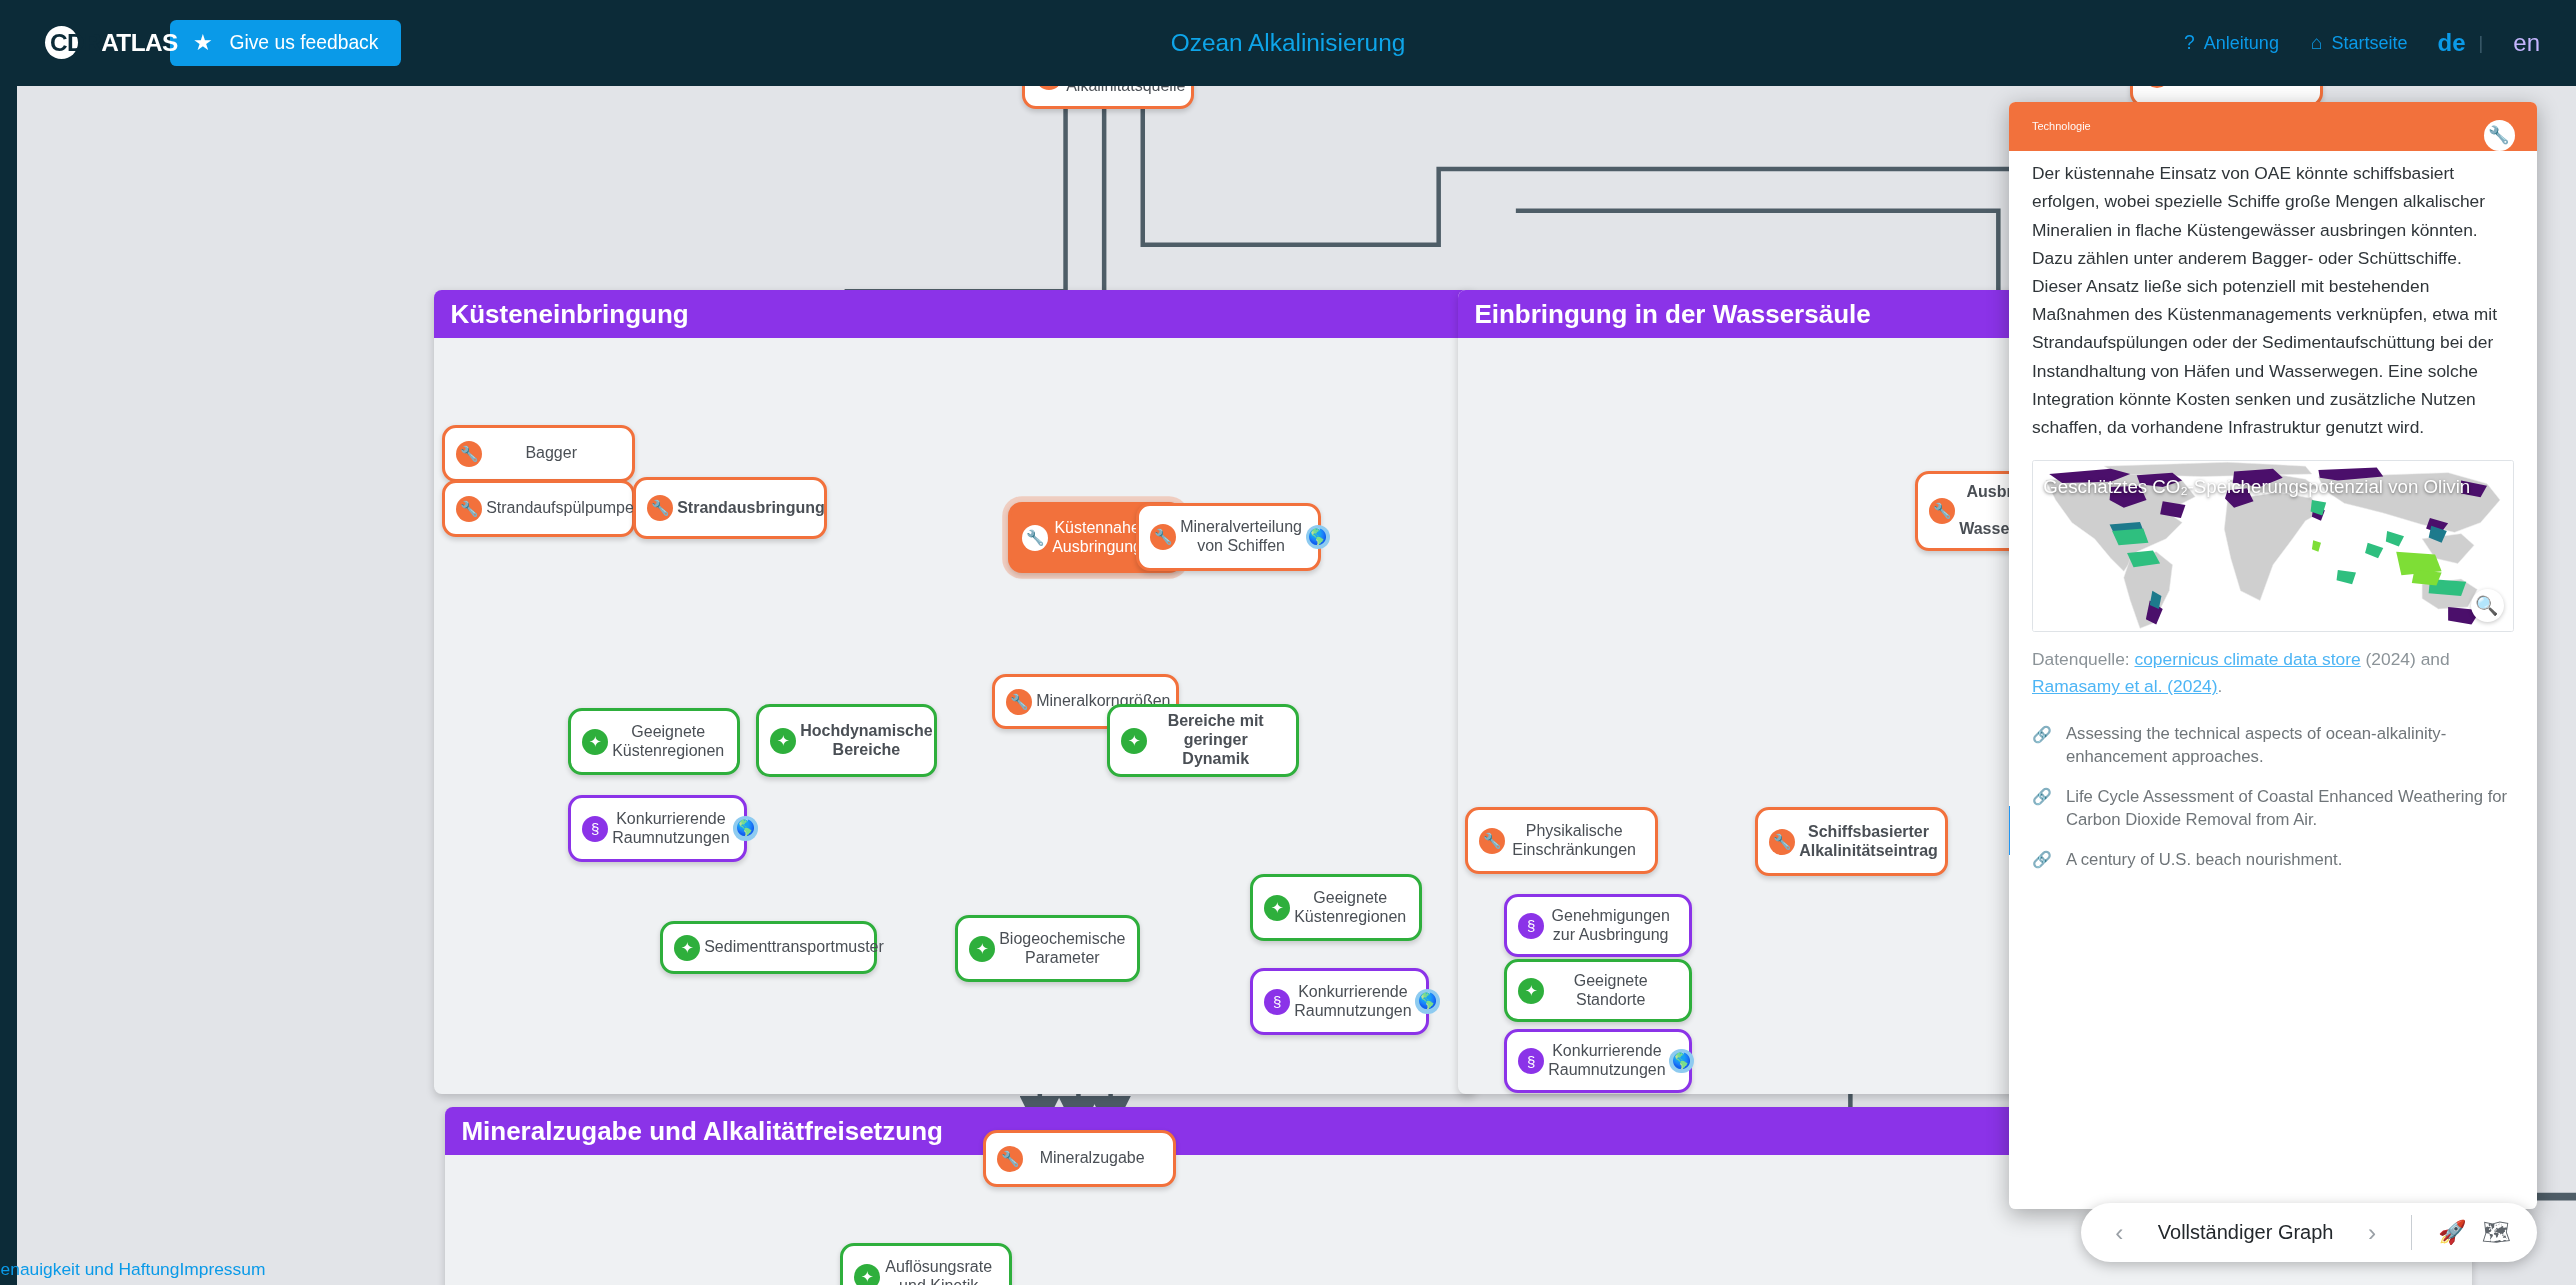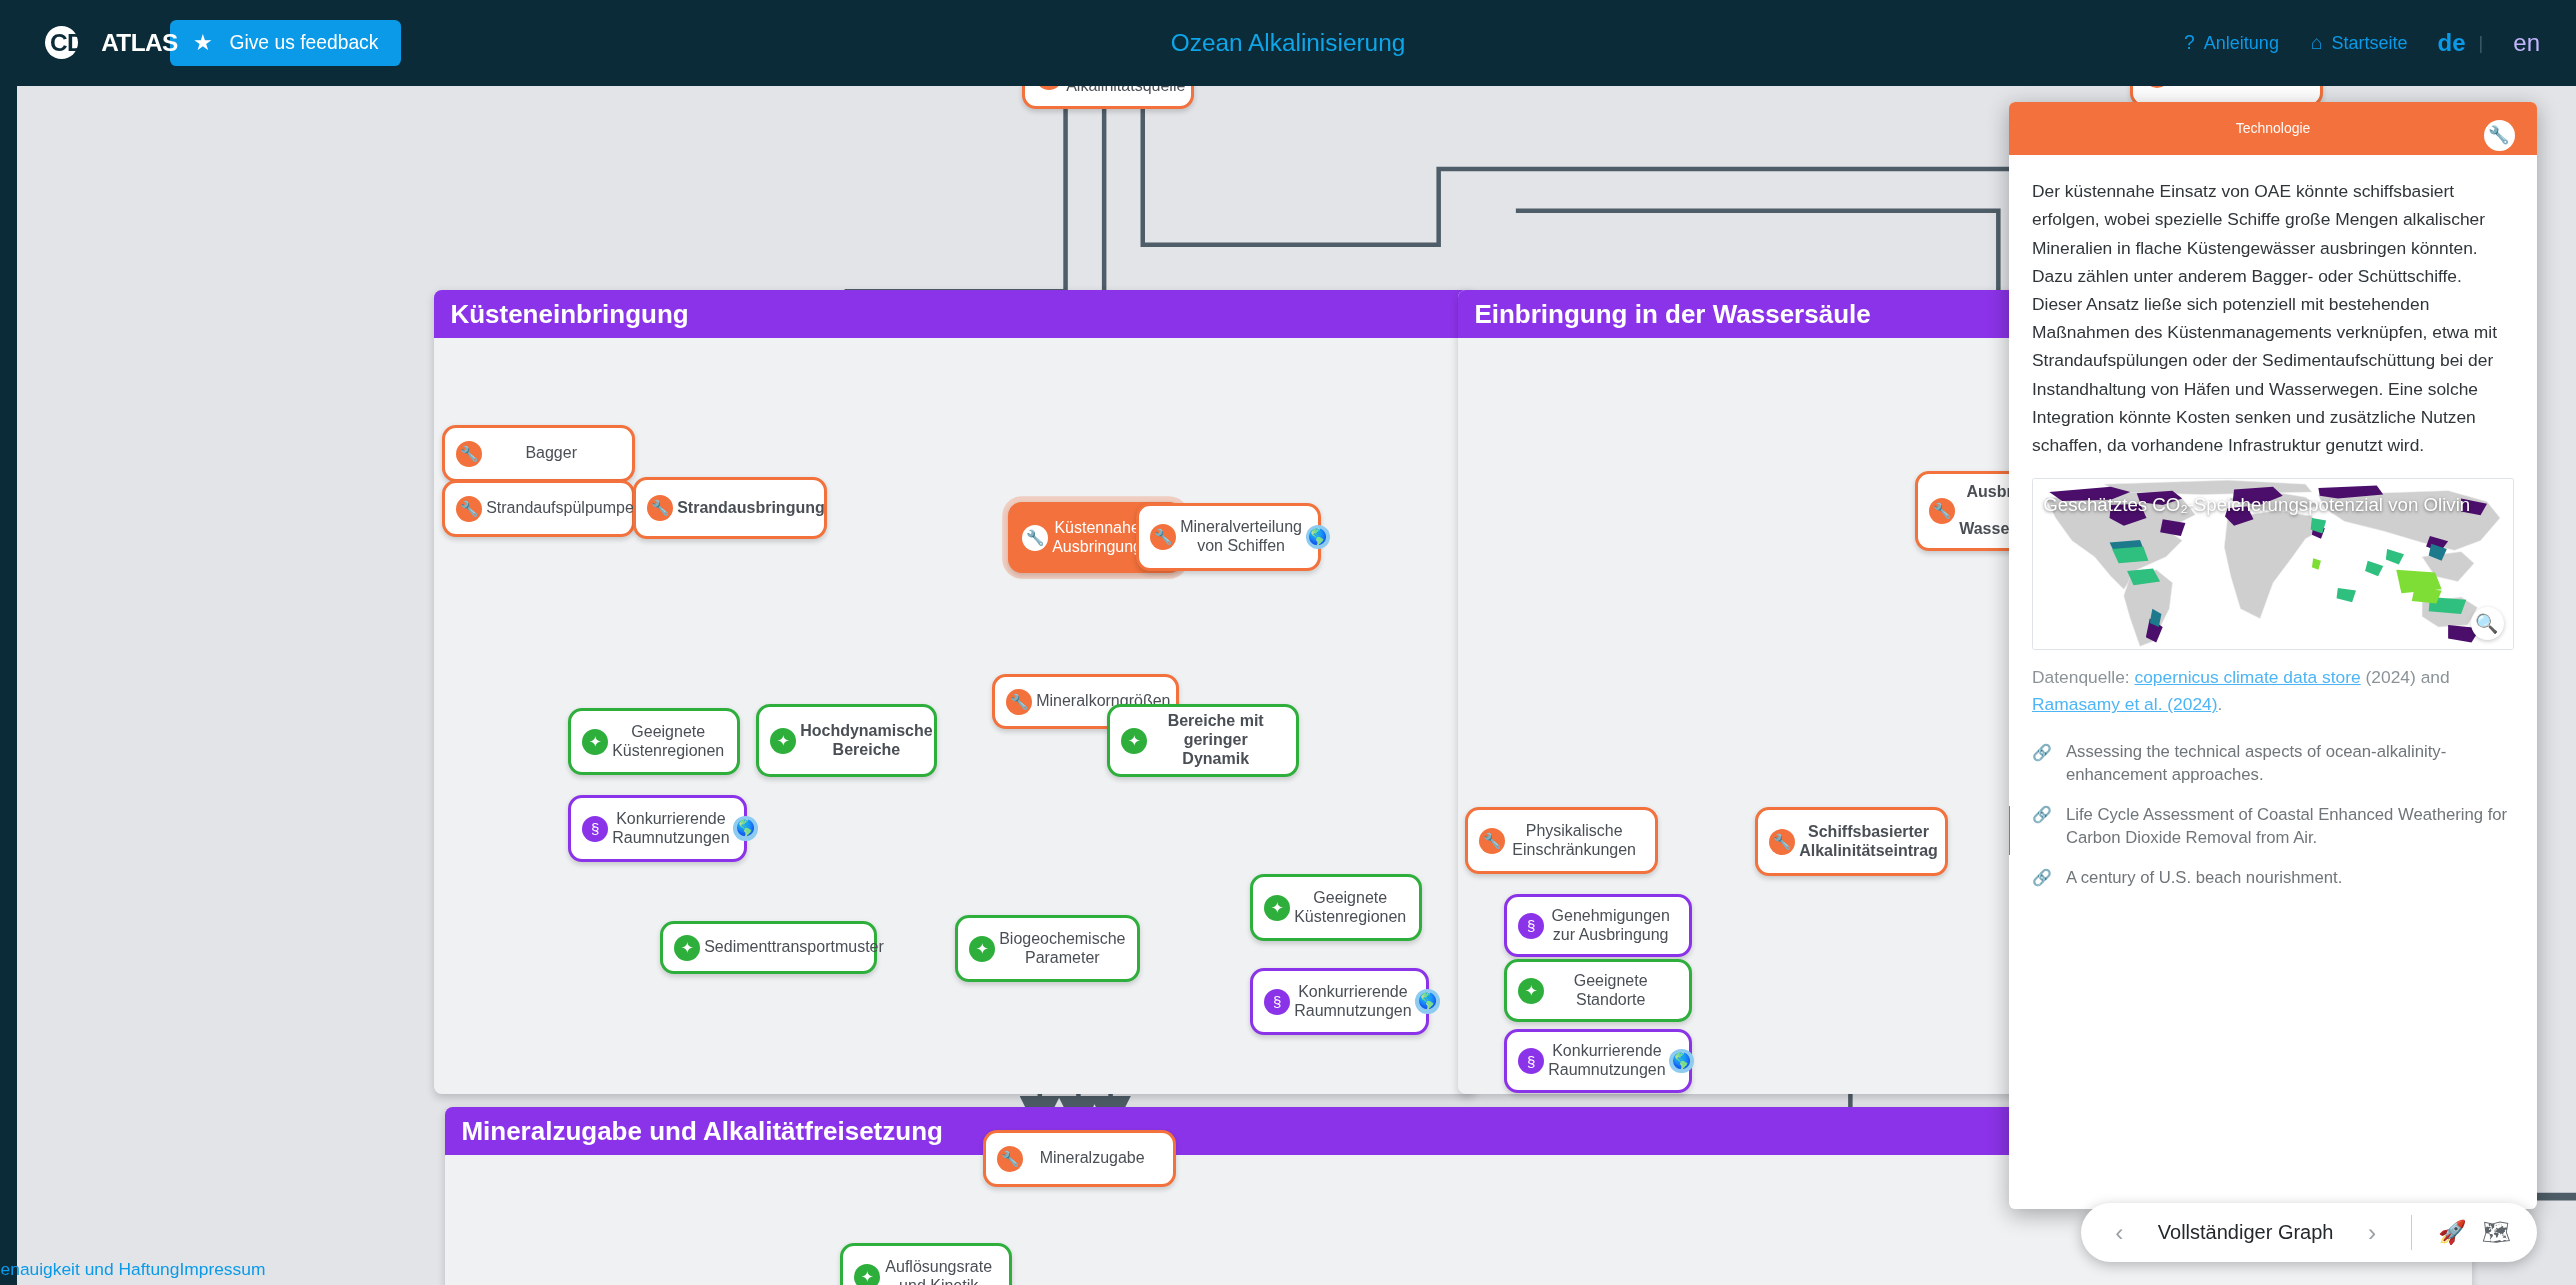--- a/index.html
+++ b/index.html
@@ -121,29 +121,29 @@
   #infopanel {
     position: absolute; right: 39px; top: 102px; width: 528px; height: 1107px;
     background: #fff; border-radius: 6.4px;
     box-shadow: 0 5.8px 22px rgba(0,0,0,.30); z-index: 80;
     display: flex; flex-direction: column; overflow: hidden;
   }
   #panel-head {
     background: #f2713c; color: #fff; padding: 18px 23px 19.3px 23px;
     position: relative; flex: 0 0 auto;
   }
-  #panel-kicker { font-size: 14px; opacity: .96; text-align: center; }
+  #panel-kicker { font-size: 11px; opacity: .96; }
   #panel-title { font-size: 26px; margin-top: 3.9px; }
   #panel-head-icon {
     position: absolute; right: 22px; top: 18px;
     width: 31px; height: 31px; border-radius: 50%;
     background: #fff; color: #f2713c;
     display: flex; align-items: center; justify-content: center; font-size: 17.4px;
   }
-  #panel-body { padding: 22px 23px 0 23px; overflow: hidden; flex: 1 1 auto; }
+  #panel-body { padding: 8px 23px 0 23px; overflow: hidden; flex: 1 1 auto; }
   #panel-desc {
     font-size: 17.4px; color: #2f3539; line-height: 1.62; margin-bottom: 19.3px;
   }
   #fig-wrap {
     position: relative; border: 0.6px solid #dfe3e7; border-radius: 2.6px;
     height: 172px; overflow: hidden; background: #f8f9fa;
   }
   #fig-map { position: absolute; inset: 0; }
   #fig-caption {
     position: absolute; left: 10.3px; top: 14px; right: 26px;

